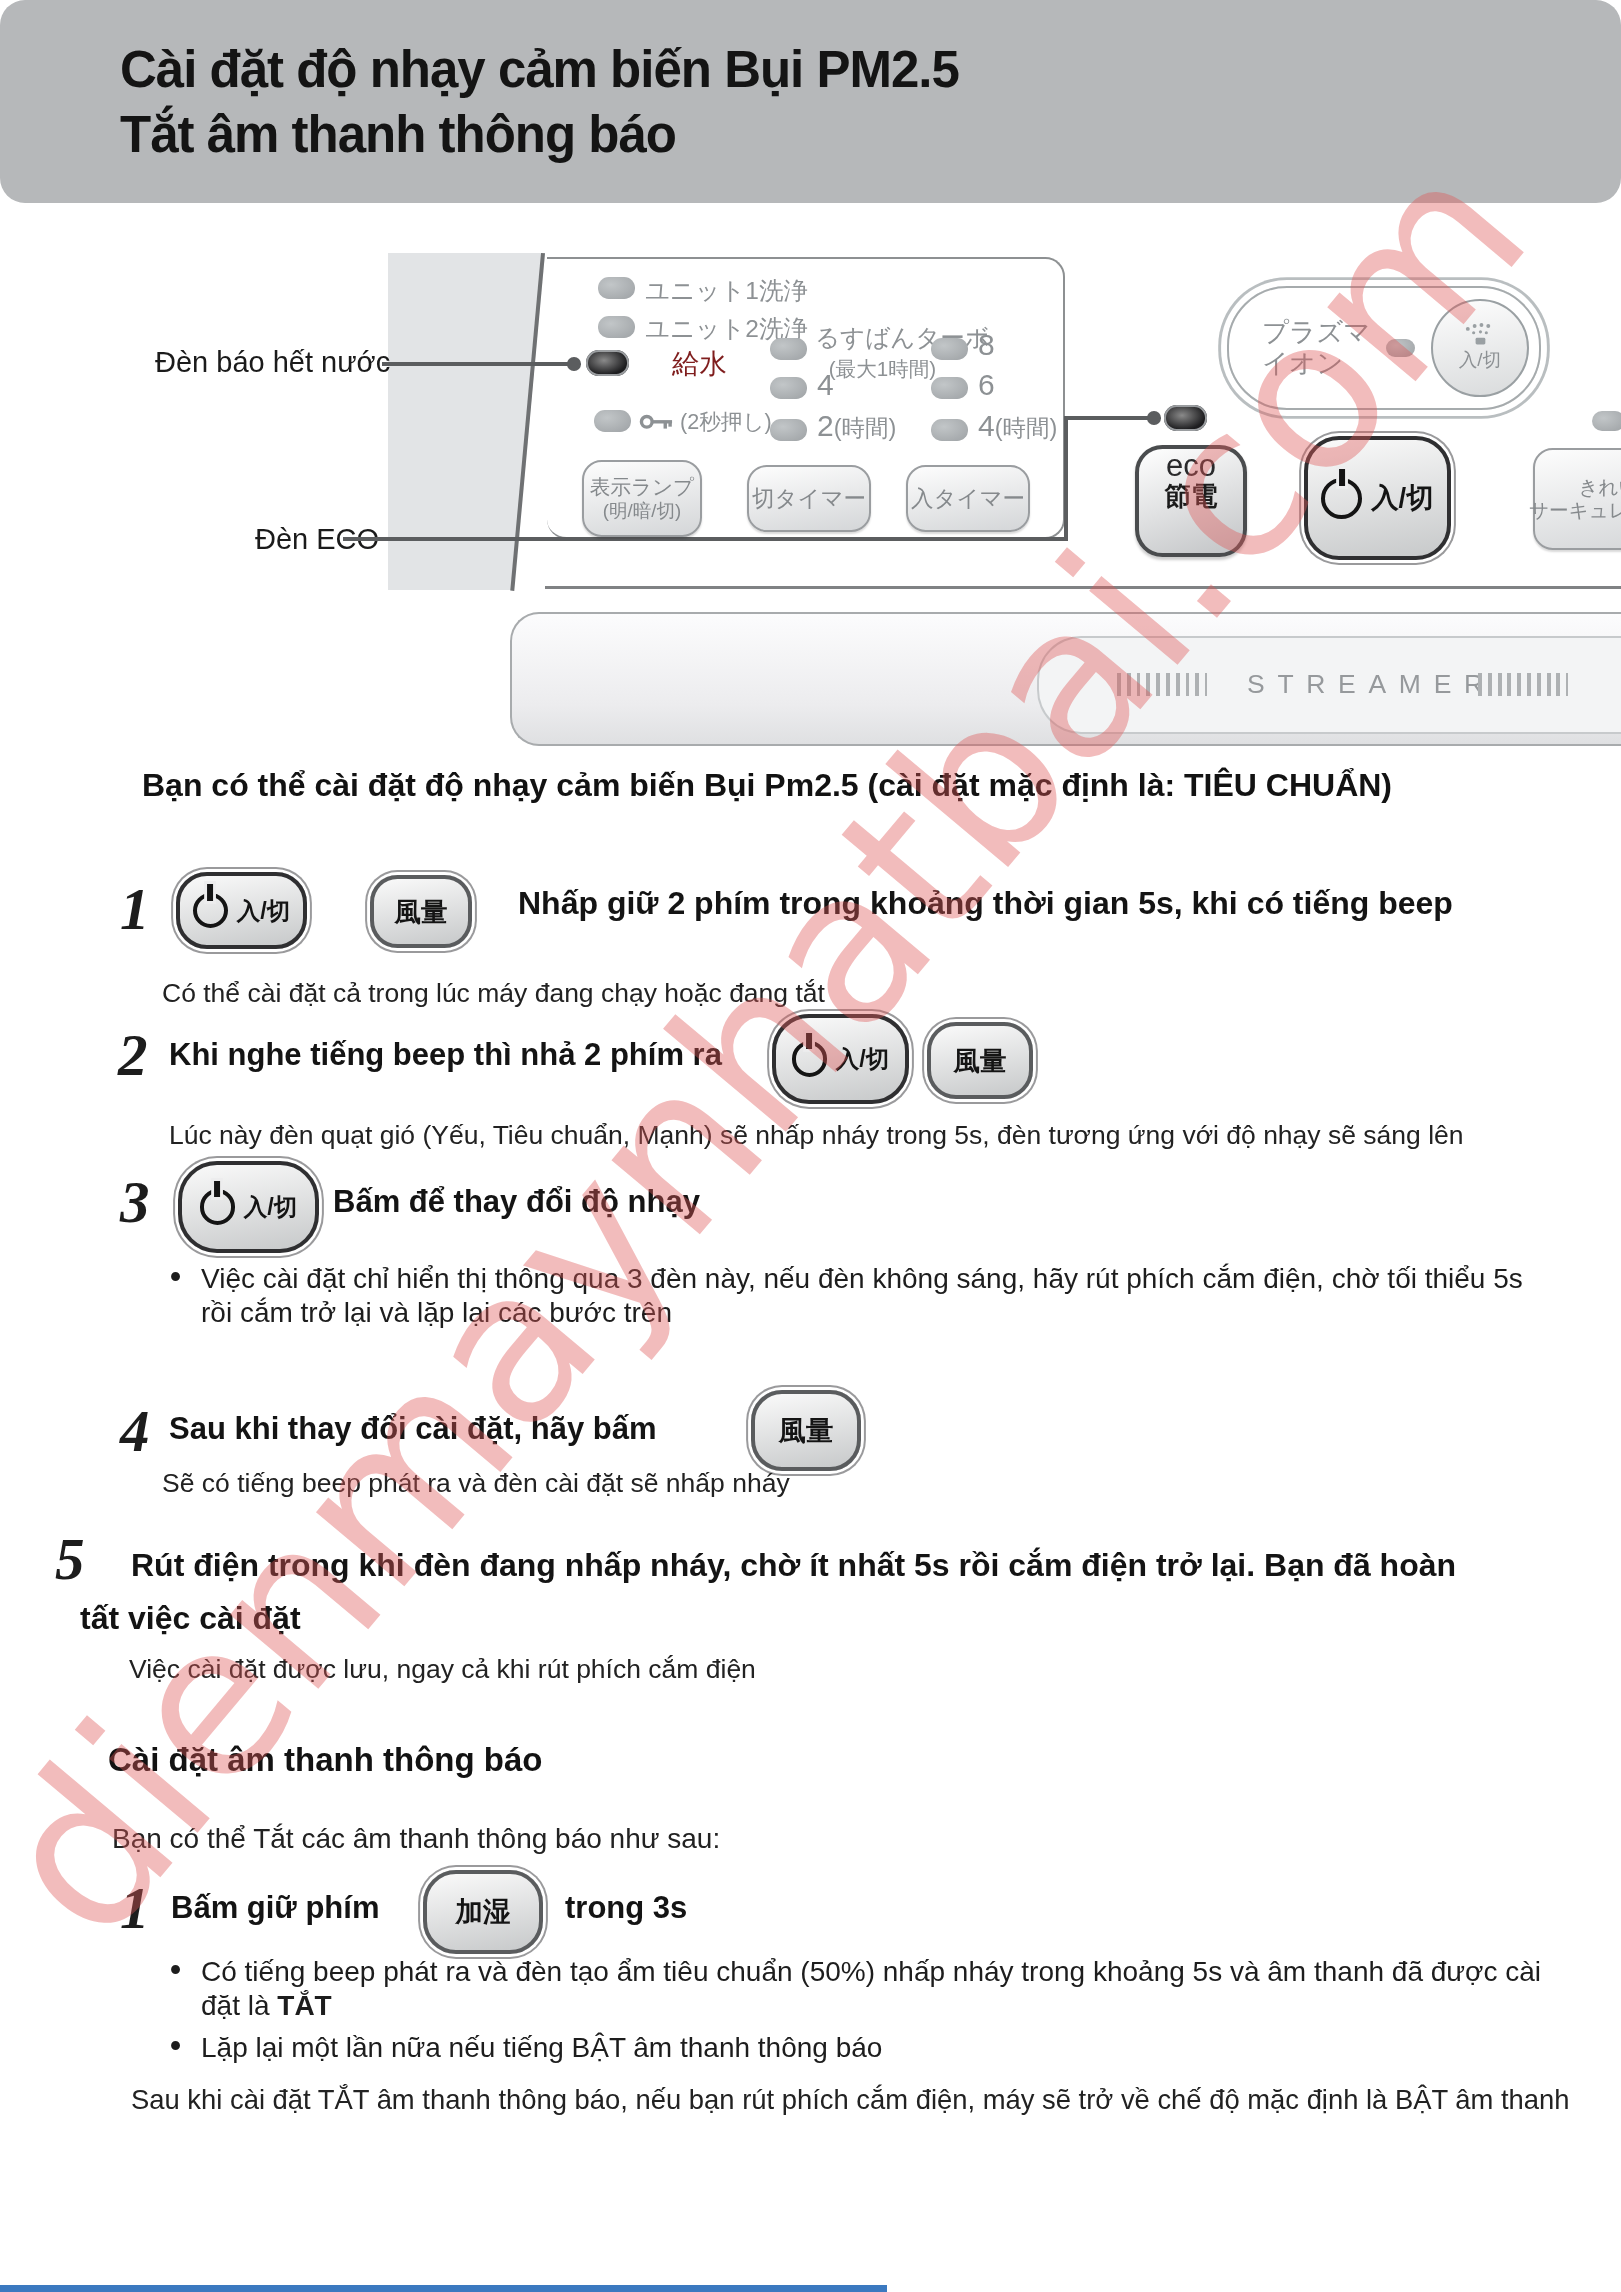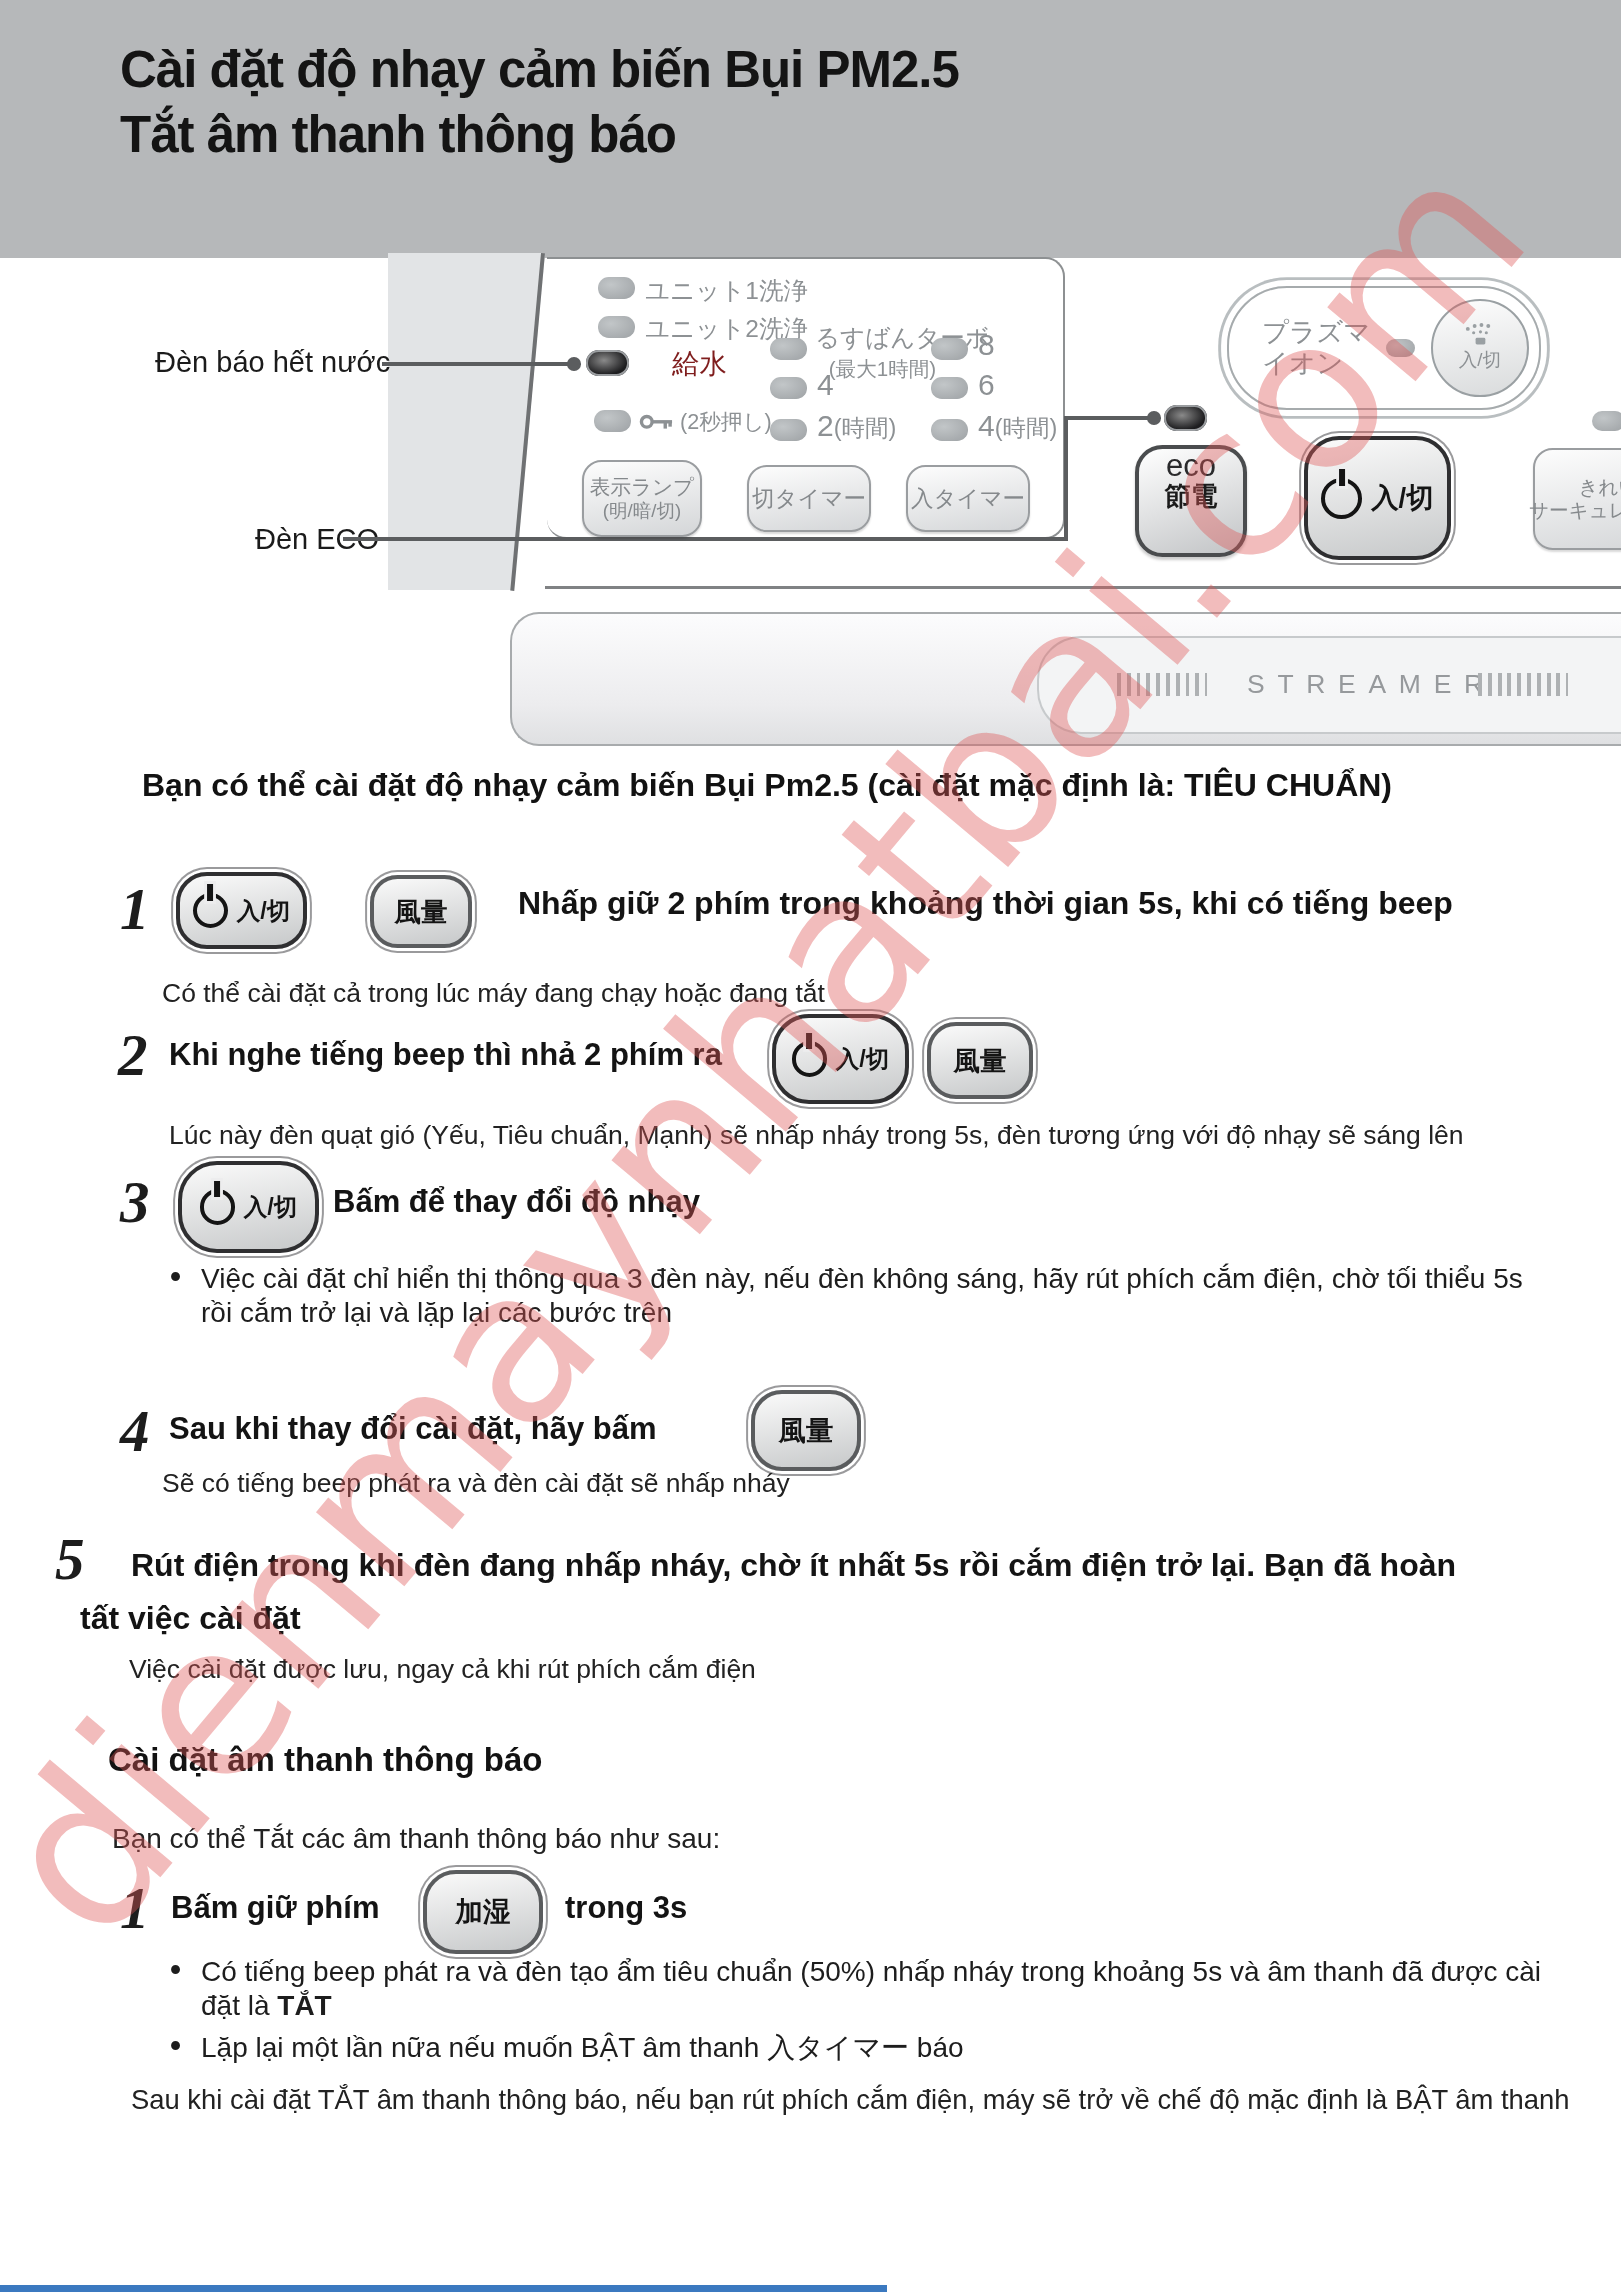--- a/index.html
+++ b/index.html
@@ -2,21 +2,21 @@
 <html><head>
 <meta charset="utf-8">
 <style>
   html,body{margin:0;padding:0;}
   body{
     width:1621px;height:2293px;position:relative;overflow:hidden;
     background:#ffffff;font-family:"Liberation Sans",sans-serif;color:#1b1b1b;
   }
   .abs{position:absolute;}
   
-  .banner{left:0;top:0;width:1621px;height:258px;background:#b6b8ba;}
+  .banner{left:0;top:0;width:1621px;height:203px;background:#b6b8ba;border-radius:25px;}
   .banner h1{margin:0;padding:37px 0 0 120px;font-size:51px;line-height:65px;font-weight:bold;color:#141414;letter-spacing:-1px;}
   
   .diagram{left:0;top:203px;width:1621px;height:561px;}
   .trap{left:388px;top:50px;width:157px;height:337px;background:#e2e4e6;
         clip-path:polygon(0 0,100% 0,80% 100%,0 100%);}
   .slant{left:541px;top:50px;width:3.9px;height:339px;background:#6f7173;transform:rotate(5.2deg);transform-origin:top left;}
   .subpanel{left:547px;top:54px;width:516px;height:278px;border:2px solid #8d9092;border-left:none;border-radius:0 19.6px 19.6px 19.6px;}
   .panel-bottom{left:545px;top:383px;width:1076px;height:2.9px;background:#808284;}
   .lowerbody{left:510px;top:409px;width:1117px;height:130px;background:linear-gradient(#fcfcfd,#ececee 70%,#dfe0e2);
              border:2px solid #a8abad;border-right:none;border-radius:29px 0 0 29px;}
@@ -239,21 +239,21 @@
 <div class="abs step-text" style="left:171px;top:1890px;">Bấm giữ phím</div>
 <div class="abs chrome lite" style="left:423px;top:1870px;width:112px;height:76px;border-radius:33px;">
   <span class="jlabel" style="font-size:27.4px;">加湿</span>
 </div>
 <div class="abs step-text" style="left:565px;top:1890px;">trong 3s</div>
 
 <div class="abs bullets" style="left:162px;top:1955px;width:1392px;">
   <div class="bullet-item">
     <span>Có tiếng beep phát ra và đèn tạo ẩm tiêu chuẩn (50%) nhấp nháy trong khoảng 5s và âm thanh đã được cài đặt là </span><span style="font-weight:bold;">TẮT</span>
   </div>
-  <div class="bullet-item">Lặp lại một lần nữa nếu muốn BẬT âm thanh 入タイマー báo</div>
+  <div class="bullet-item">Lặp lại một lần nữa nếu tiếng BẬT âm thanh thông báo</div>
 </div>
 
 <div class="abs note" style="left:131px;top:2084px;font-size:27.4px;">Sau khi cài đặt TẮT âm thanh thông báo, nếu bạn rút phích cắm điện, máy sẽ trở về chế độ mặc định là BẬT âm thanh</div>
 
 <div class="abs watermark">dienmaynhatbai.com</div>
 
 <div class="abs bluebar"></div>
 
 
 </body></html>

